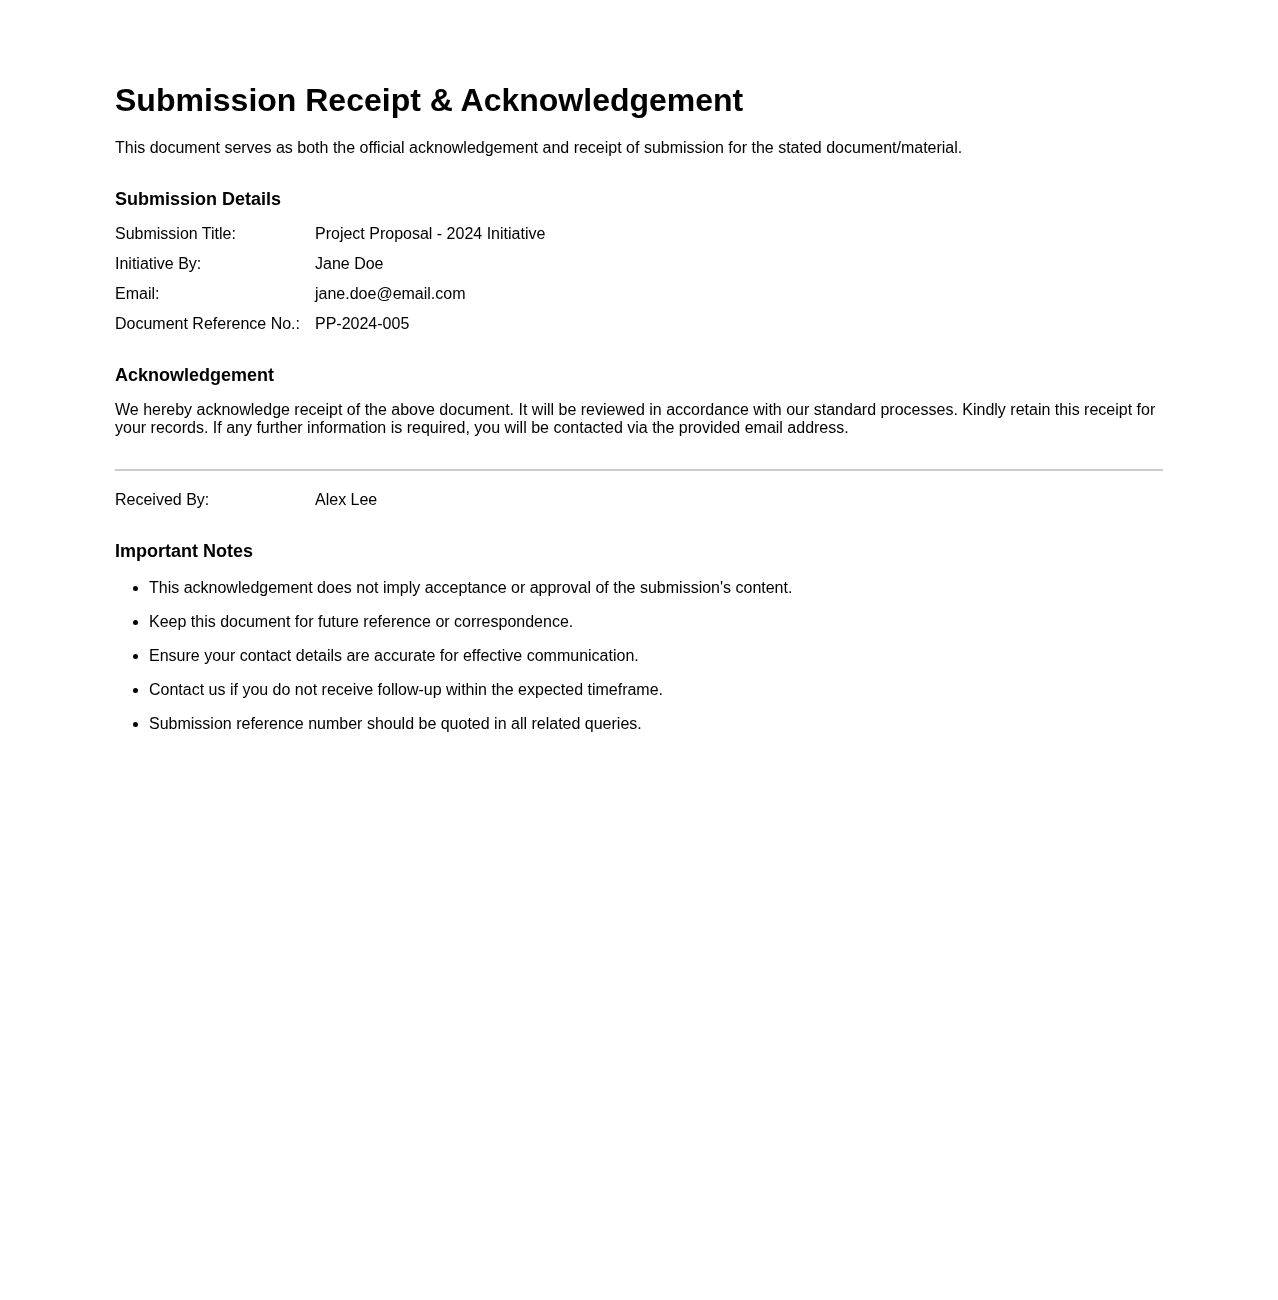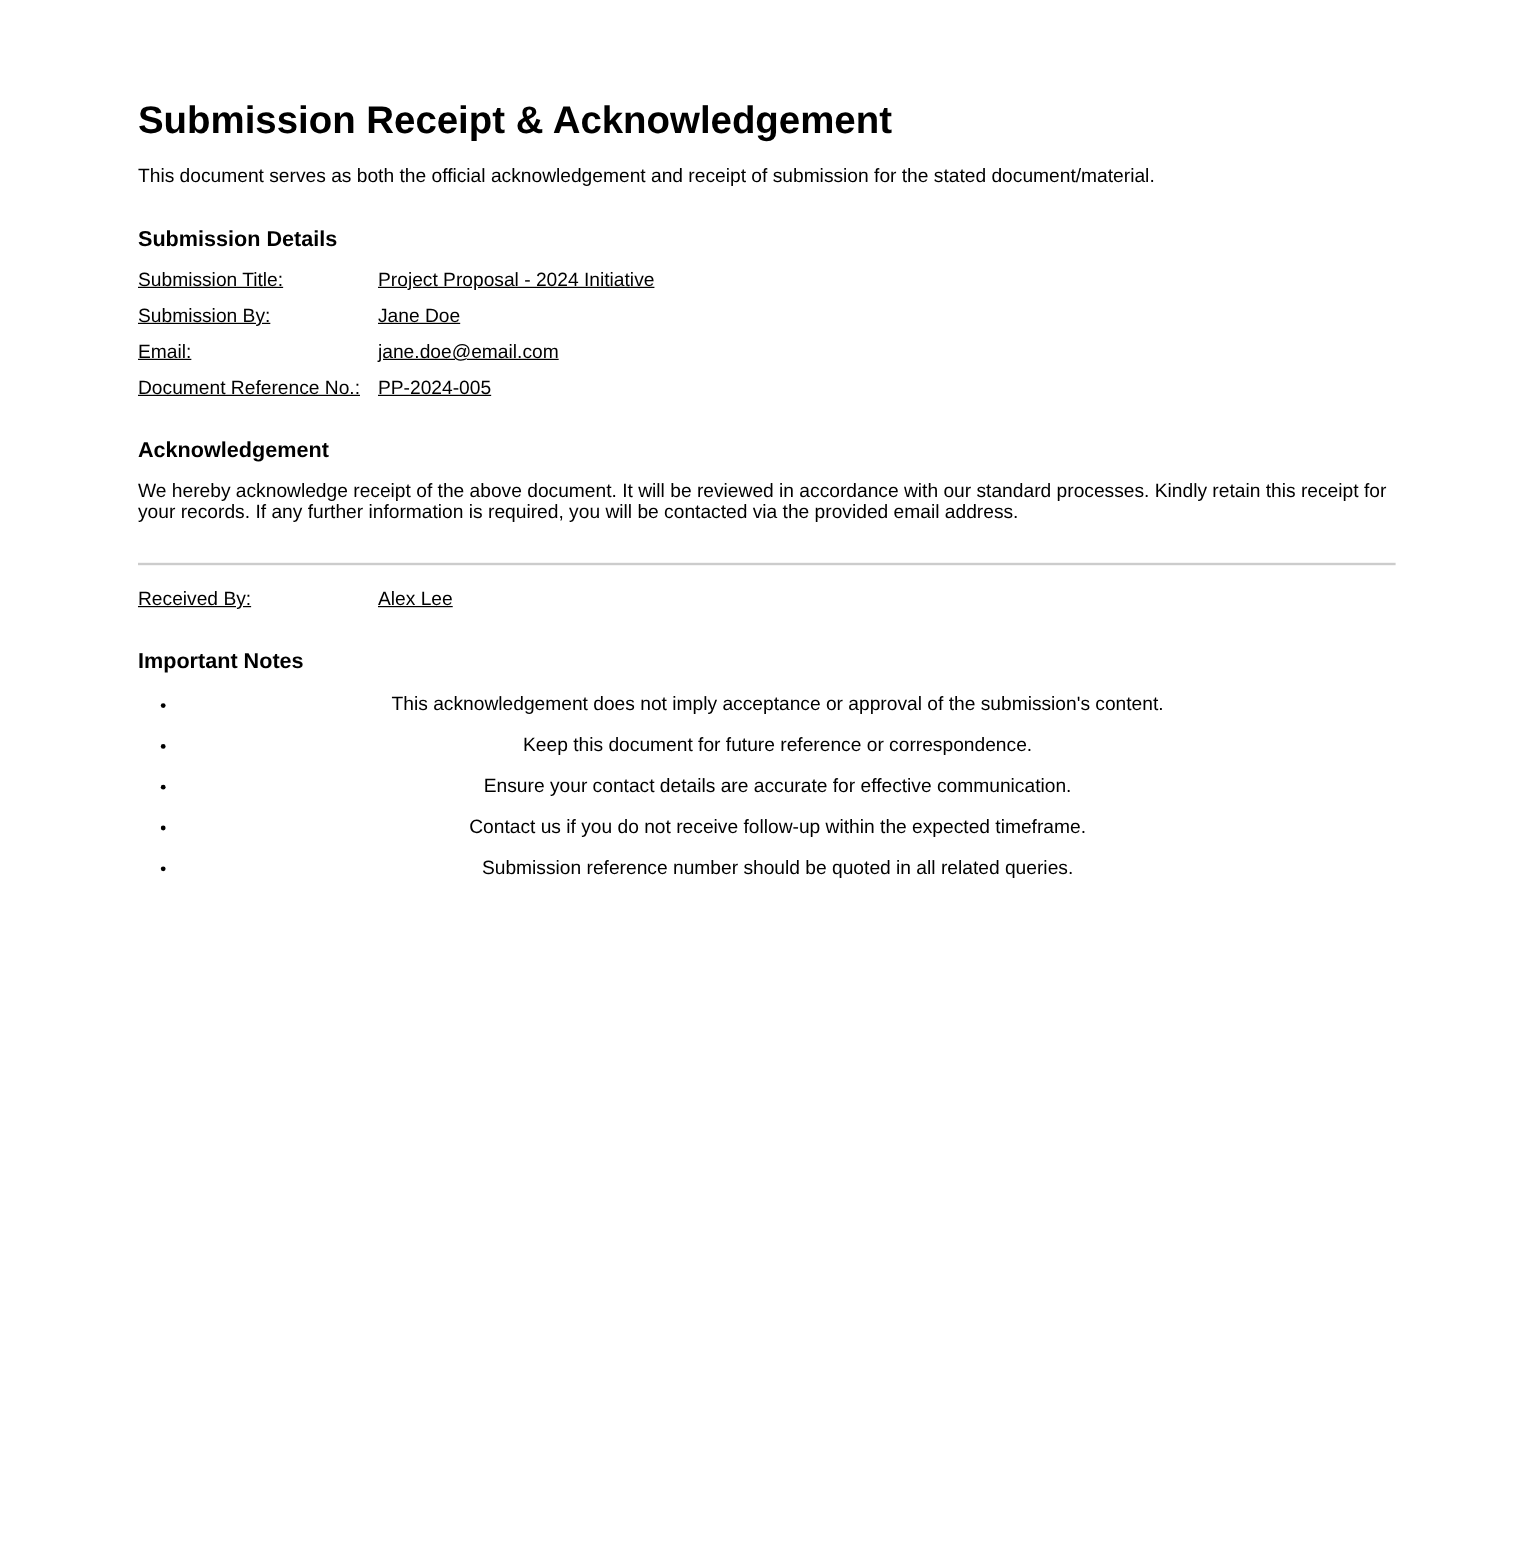--- a/index.html
+++ b/index.html
@@ -10,49 +10,49 @@
   }
   h1.doc-title {
     font-size: 32px; line-height: 38px; font-weight: bold;
     margin: 0 0 20px 0;
   }
   p.intro { margin: 0; line-height: 18px; }
   h2.section-heading {
     font-size: 18px; line-height: 24px; font-weight: bold;
     margin: 30px 0 14px 0;
   }
-  .field-row { display: flex; line-height: 18px; margin: 0 0 12px 0; text-decoration: underline; }
+  .field-row { display: flex; line-height: 18px; margin: 0 0 12px 0; }
   .field-label { width: 200px; flex: 0 0 200px; }
   .field-value { flex: 1 1 auto; }
   p.body-text { margin: 14px 0 0 0; line-height: 18px; max-width: 1048px; }
   hr.divider {
     border: none; border-top: 2px solid #ccc;
     margin: 32px 0 20px 0; height: 0;
   }
   ul.notes-list { margin: 0; padding: 0 0 0 18px; line-height: 18px; }
-  ul.notes-list li { margin: 16px; text-align: center; }
+  ul.notes-list li { margin: 16px; }
 </style>
 </head>
 <body>
 
 <div class="page">
 
   <h1 class="doc-title">Submission Receipt &amp; Acknowledgement</h1>
 
   <p class="intro">This document serves as both the official acknowledgement and receipt of submission for the stated document/material.</p>
 
   <h2 class="section-heading">Submission Details</h2>
 
   <div class="details-block">
     <div class="field-row">
       <span class="field-label">Submission Title:</span>
       <span class="field-value">Project Proposal - 2024 Initiative</span>
     </div>
     <div class="field-row">
-      <span class="field-label">Submission By:</span>
+      <span class="field-label">Initiative By:</span>
       <span class="field-value">Jane Doe</span>
     </div>
     <div class="field-row">
       <span class="field-label">Email:</span>
       <span class="field-value">jane.doe@email.com</span>
     </div>
     <div class="field-row">
       <span class="field-label">Document Reference No.:</span>
       <span class="field-value">PP-2024-005</span>
     </div>

